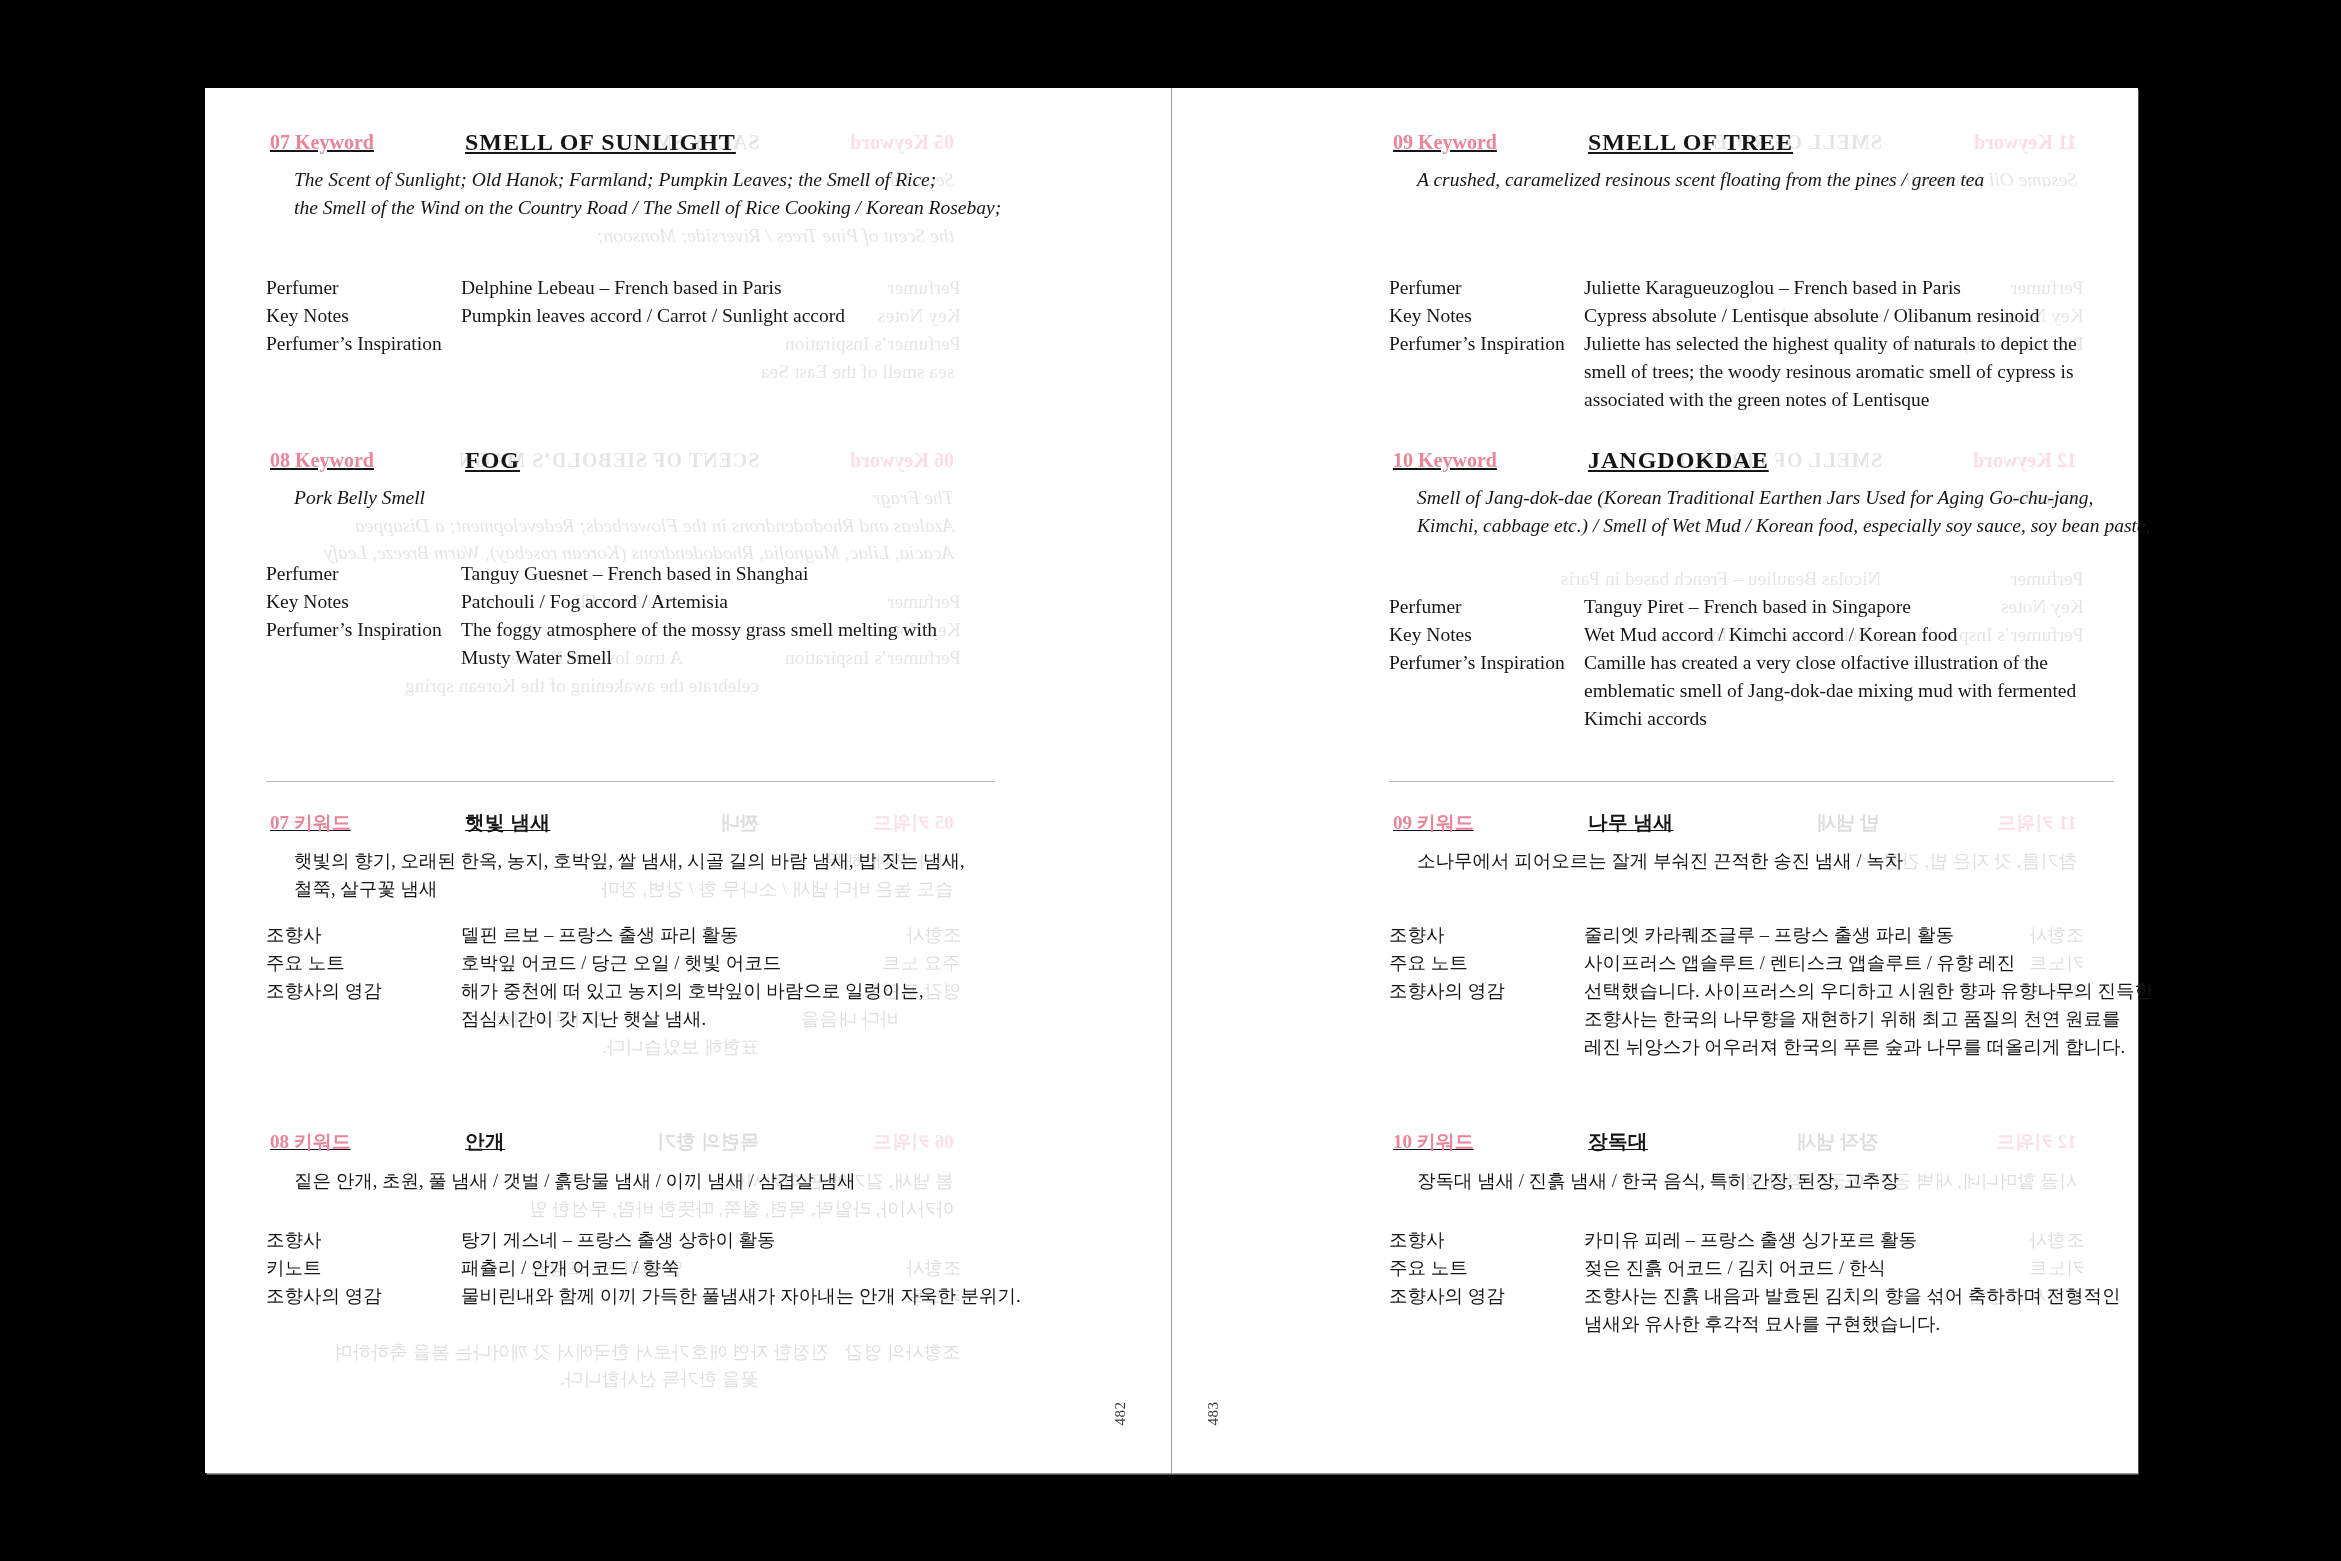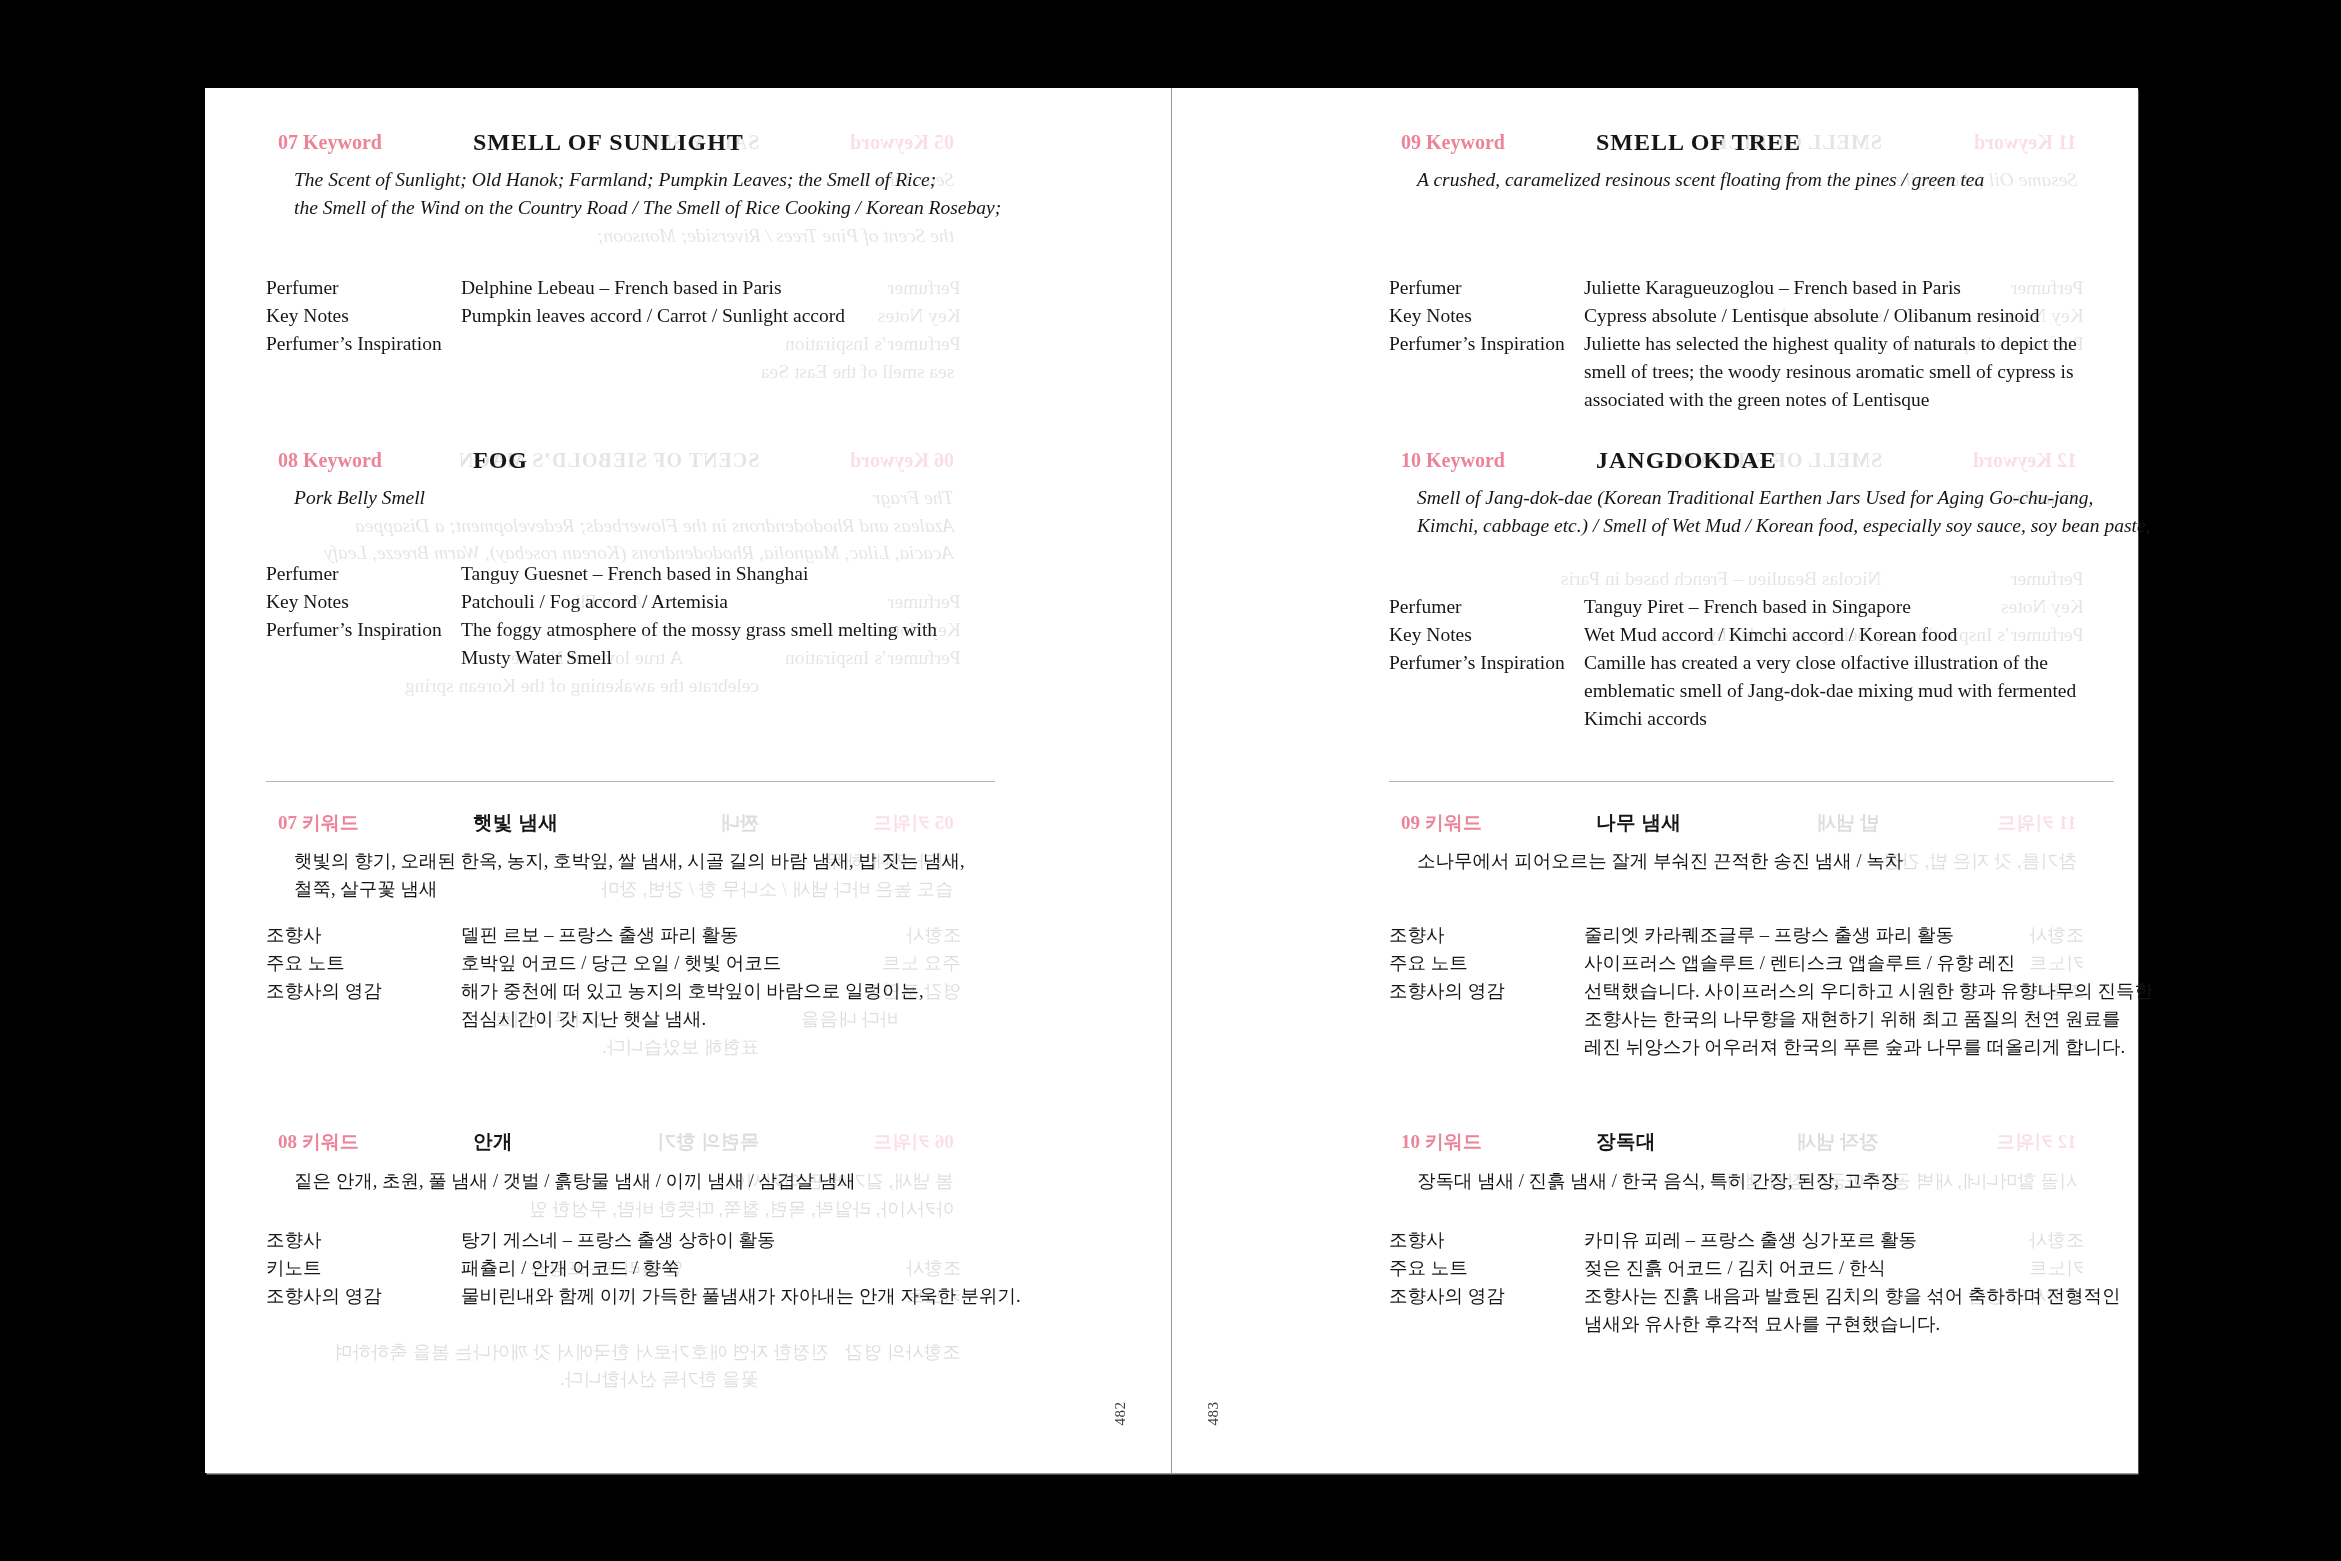--- a/index.html
+++ b/index.html
@@ -7,21 +7,21 @@
        font-family:"Liberation Serif","DejaVu Serif",serif;color:#161616;}
   .spread{position:absolute;left:205px;top:88px;width:1932px;height:1385px;
           background:#fff;box-shadow:1.5px 1.5px 0 #999;}
   .page{position:absolute;top:0;width:966px;height:1385px;background:#fff;}
   .page.left{left:0;border-right:1px solid #9a9a9a;}
   .page.right{left:967px;}
   .content{position:absolute;top:0;bottom:0;}
   .page.left  .content{left:61px;right:176px;}
   .page.right .content{left:217px;right:24.4px;}
 
-  .head{position:absolute;left:12px;right:0;display:flex;height:28px;line-height:28px;}
+  .head{position:absolute;left:4px;right:0;display:flex;height:28px;line-height:28px;text-decoration:underline;}
   .kw{width:195px;flex:0 0 195px;color:#ec8398;font-weight:700;font-size:20px;}
   .ttl{font-weight:700;font-size:24px;letter-spacing:1px;}
   .sec.kr .ttl{letter-spacing:0.5px;font-size:19.5px;}
   .sec.kr .kw{font-size:19px;}
 
   .desc{position:absolute;left:0;right:16px;font-style:italic;font-size:19.5px;line-height:28px;white-space:nowrap;margin-left:28px;}
   .sec.kr .desc{font-style:normal;font-size:18.5px;}
 
   .details{position:absolute;left:0;right:0;font-size:19.5px;line-height:28px;}
   .sec.kr .details{font-size:18.5px;}

